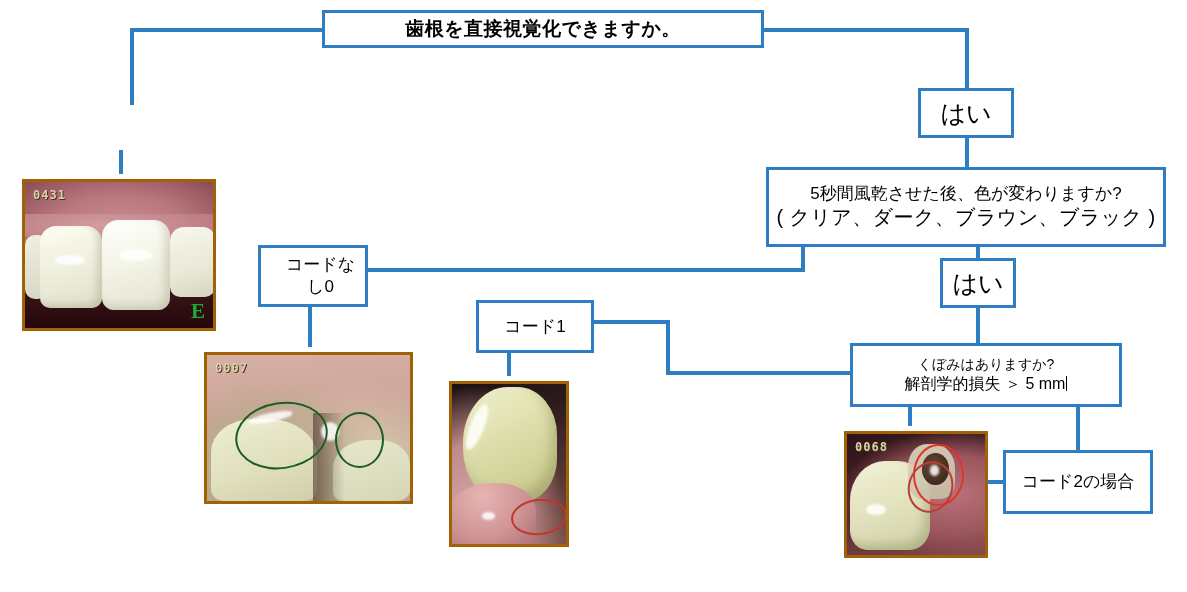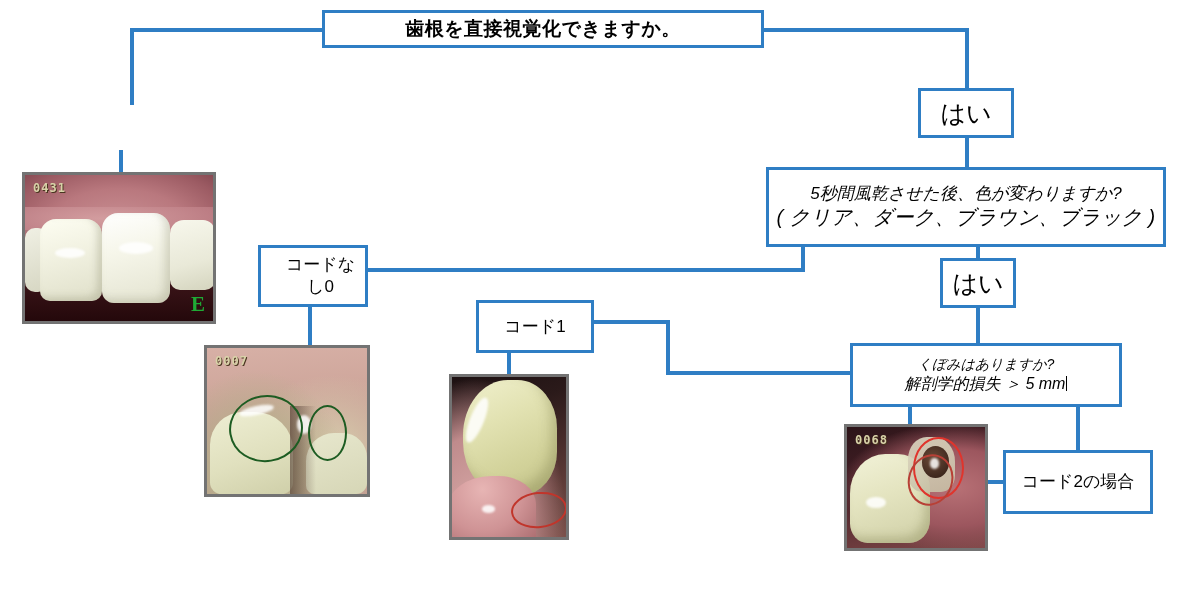--- a/index.html
+++ b/index.html
@@ -17,21 +17,21 @@
     border:3px solid #2f7ec4;
     display:flex;
     align-items:center;
     justify-content:center;
     text-align:center;
     color:#000000;
     line-height:1.28;
     z-index:6;
   }
   .box .txt{display:block;width:100%;padding:0 4px;}
-  .box .l1,.box .l2{display:block;white-space:nowrap;font-style:italic;}
+  .box .l1,.box .l2{display:block;white-space:nowrap;}
 
   .b-title{left:322px;top:10px;width:442px;height:38px;font-size:19px;font-weight:bold;letter-spacing:.5px;}
   .b-ecode{left:57px;top:103px;width:133px;height:47px;font-size:17px;}
   .b-yes1{left:918px;top:88px;width:96px;height:50px;font-size:25px;}
   .b-yes2{left:940px;top:258px;width:76px;height:50px;font-size:25px;}
   .b-dry{left:766px;top:167px;width:400px;height:80px;font-size:17px;}
   .b-dry .l2{font-size:20px;letter-spacing:.4px;}
   .b-code0{left:258px;top:245px;width:110px;height:62px;font-size:17px;padding-left:15px;}
   .b-code1{left:476px;top:300px;width:118px;height:53px;font-size:17px;}
   .b-cavity{left:850px;top:343px;width:272px;height:64px;font-size:16px;}
@@ -41,23 +41,24 @@
 
   
   .ln{position:absolute;background:#2f7ec4;z-index:3;}
   .lnh{height:4px;}
   .lnv{width:4px;}
 
   
   .photo{
     position:absolute;
     box-sizing:border-box;
-    border:3px solid #737373;
+    border:3px solid #a16207;
     overflow:hidden;
     z-index:5;
+    margin-top:7px;
   }
   .pin{position:absolute;inset:0;overflow:hidden;}
   .idlabel{
     position:absolute;left:8px;top:6px;
     font-family:"DejaVu Sans Mono","Liberation Mono",monospace;
     font-size:12px;font-weight:bold;color:#d8d2a8;
     text-shadow:1px 1px 0 #4a3520;letter-spacing:1px;z-index:9;
   }
   .ecorner{
     position:absolute;right:8px;bottom:4px;
@@ -77,21 +78,21 @@
     background:linear-gradient(165deg,#fdfdf2 0%,#f2f2e2 40%,#dfdfc9 100%);box-shadow:inset -5px -4px 7px rgba(150,150,120,.35);}
   .t1b{position:absolute;left:41%;top:26%;width:36%;height:62%;border-radius:16px 16px 12px 12px;
     background:linear-gradient(165deg,#ffffff 0%,#f6f6ea 40%,#e3e3d0 100%);box-shadow:inset -5px -4px 8px rgba(150,150,120,.35);}
   .t1c{position:absolute;left:77%;top:31%;width:24%;height:48%;border-radius:14px 12px 10px 10px;
     background:linear-gradient(165deg,#f7f7ec 0%,#e9e9d8 60%,#d4d4be 100%);}
   .t1d{position:absolute;left:0%;top:36%;width:12%;height:44%;border-radius:10px;
     background:linear-gradient(160deg,#f0f0e4,#d6d6c2);}
   .gls{position:absolute;background:rgba(255,255,255,.85);border-radius:50%;filter:blur(1px);}
 
   
-  .p2{left:204px;top:345px;width:166px;height:152px;background:#caa79c;}
+  .p2{left:204px;top:345px;width:209px;height:152px;background:#caa79c;}
   .p2 .bg{position:absolute;inset:0;background:
       radial-gradient(ellipse at 30% 85%,#cfc8a6 0%,#b9ae8d 26%,rgba(185,174,141,0) 58%),
       radial-gradient(ellipse at 78% 70%,#d8cfae 0%,rgba(216,207,174,0) 52%),
       linear-gradient(175deg,#d7b0a6 0%,#cfa79c 30%,#c79c94 55%,#b98b86 100%);}
   .p2 .tooth{position:absolute;left:2%;top:44%;width:52%;height:56%;border-radius:40% 46% 14% 14%;
     background:linear-gradient(160deg,#eeeed3 0%,#e0e0be 55%,#cfcfa9 100%);}
   .p2 .tooth2{position:absolute;left:62%;top:58%;width:38%;height:42%;border-radius:46% 40% 18% 14%;
     background:linear-gradient(160deg,#e7e7cd 0%,#d6d6b6 100%);}
   .p2 .shadow{position:absolute;left:52%;top:40%;width:16%;height:62%;background:linear-gradient(90deg,rgba(60,35,30,.55),rgba(60,35,30,0));}
   .circ{position:absolute;border:2px solid #1d5c22;border-radius:50%;z-index:8;}

